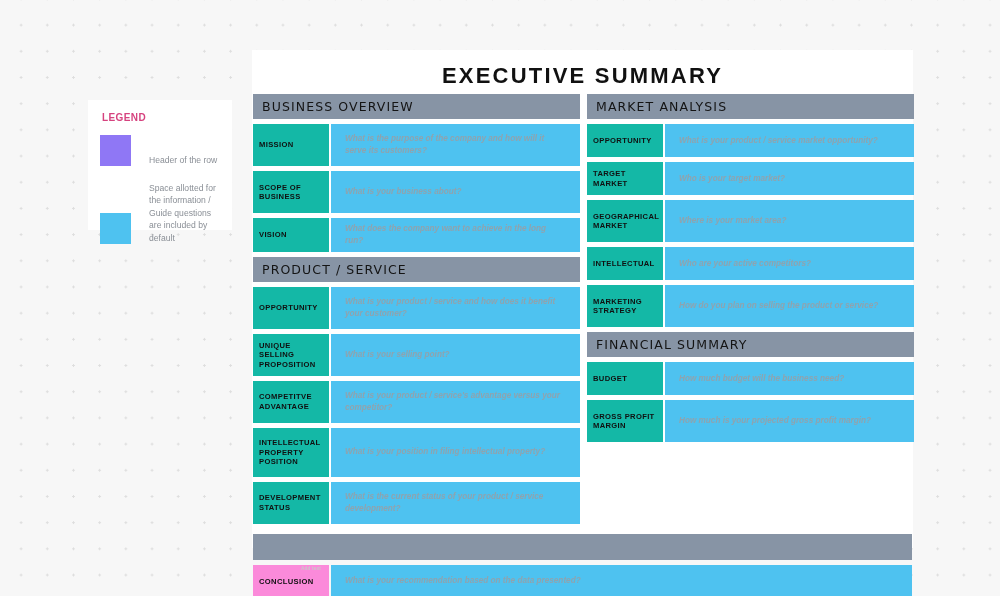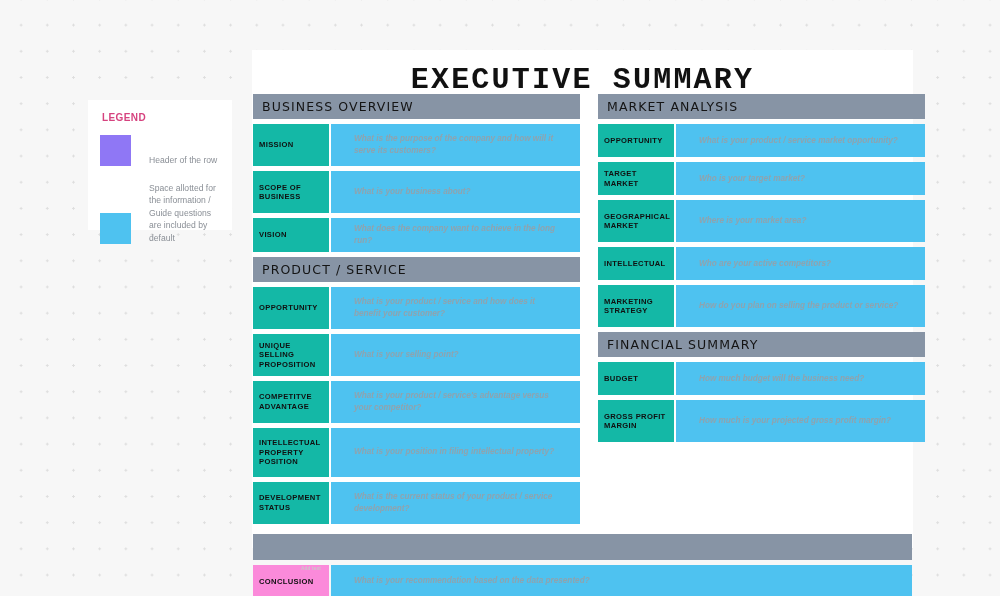--- a/index.html
+++ b/index.html
@@ -62,39 +62,39 @@
     position: absolute;
     left: 252px;
     top: 50px;
     width: 661px;
     height: 498px;
     background: #ffffff;
     box-sizing: border-box;
   }
   .board-title {
     text-align: center;
-    font-size: 30px;
+    font-size: 22px;
     font-weight: bold;
     letter-spacing: 2.2px;
     color: #111111;
     padding-top: 13px;
-    font-family: Liberation Mono, monospace;
+    font-family: Liberation Sans, sans-serif;
     font-stretch: condensed;
   }
 
   .grid {
     position: absolute;
     left: 0;
     top: 44px;
     width: 661px;
   }
 
   .columns {
     display: flex;
-    gap: 18px;
+    gap: 7px;
     padding: 0 1px;
   }
   .col {
     width: 327px;
     flex: 0 0 327px;
   }
 
   
   .section-bar {
     background: #8794a5;
@@ -131,21 +131,21 @@
     color: #101010;
     position: relative;
   }
   .row-label.pink   { background: #fb8ada; }
 
   .row-answer {
     flex: 1 1 auto;
     background: #4ec2f0;
     display: flex;
     align-items: center;
-    padding: 5px 23px;
+    padding: 5px 14px;
     box-sizing: border-box;
     font-size: 8.2px;
     font-style: italic;
     font-weight: bold;
     line-height: 1.45;
     color: #8fa3ae;
     margin-left: 2px;
   }
 
   .row.h2 { min-height: 42px; }

